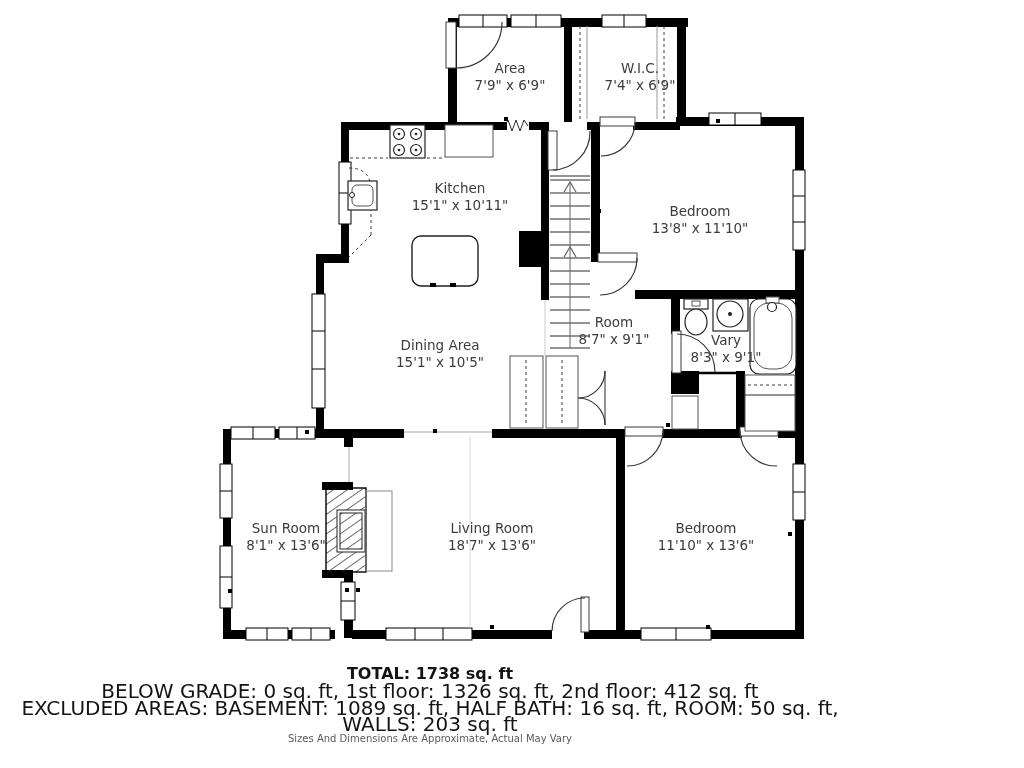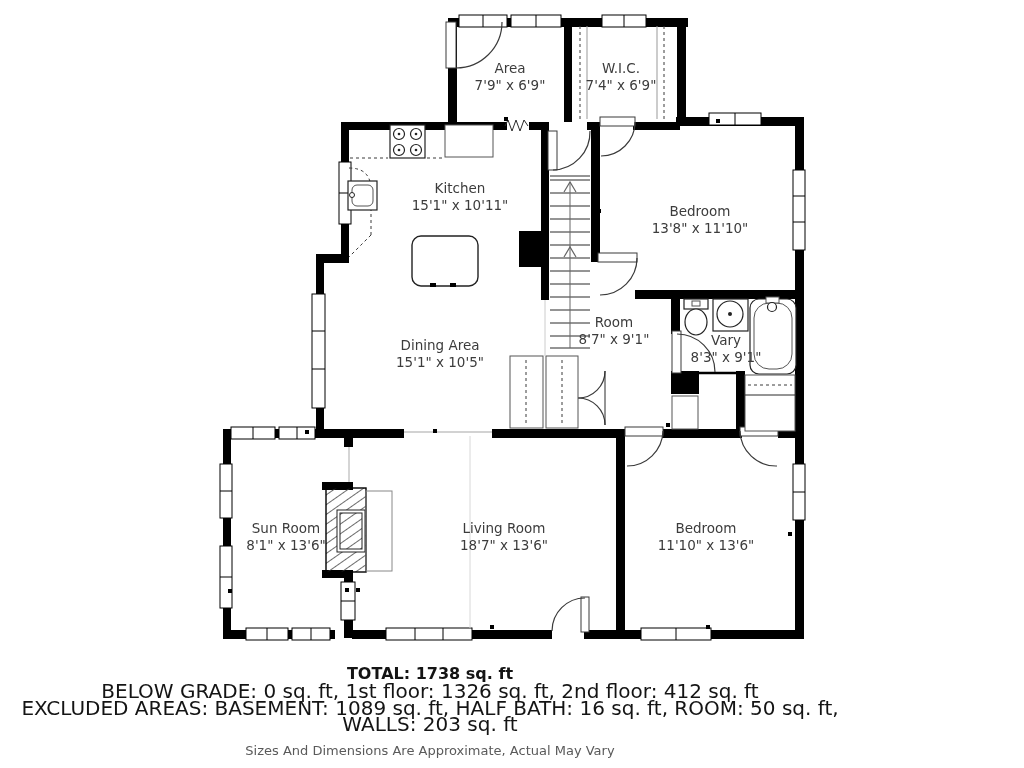--- a/index.html
+++ b/index.html
@@ -15,21 +15,21 @@
   .leaf{fill:#fff;stroke:#3a3a3a;stroke-width:1;}
   .fx{fill:#fff;stroke:#222;stroke-width:1.2;}
   .fx2{fill:#fff;stroke:#555;stroke-width:1;}
   .faint{stroke:#c3c3c3;stroke-width:1.4;fill:none;}
   .tick{fill:#000;}
   .room-label{position:absolute;transform:translateX(-50%);text-align:center;
               white-space:nowrap;font-size:13.5px;line-height:17px;color:#3c3c3c;}
   #summary{position:absolute;left:0;top:664px;width:860px;text-align:center;color:#141414;}
   #summary .total{font-size:16px;font-weight:bold;line-height:19px;}
   #summary .line{font-size:20px;line-height:16.5px;}
-  #summary .disclaimer{margin-top:10px;font-size:13px;color:#5a5a5a;}
+  #summary .disclaimer{font-size:10px;color:#5a5a5a;}
 </style>
 </head>
 <body>
 
 <div id="page">
 
 <svg id="plan-svg" width="1024" height="768" viewBox="0 0 1024 768">
   <defs>
     <pattern id="hatch" patternUnits="userSpaceOnUse" width="8" height="8" patternTransform="rotate(55)">
       <line x1="0" y1="0" x2="0" y2="8" stroke="#3a3a3a" stroke-width="1.5"></line>
@@ -278,21 +278,21 @@
     <rect class="tick" x="305" y="430" width="4" height="4"></rect>
     <rect class="tick" x="666" y="423" width="4" height="4"></rect>
     <rect class="tick" x="228" y="589" width="4" height="4"></rect>
   </g>
 </svg>
 
 <div class="room-label" style="left:510px;top:60px">
   <div>Area</div>
   <div>7'9" x 6'9"</div>
 </div>
-<div class="room-label" style="left:621px;top:60px">
+<div class="room-label" style="left:640px;top:60px">
   <div>W.I.C.</div>
   <div>7'4" x 6'9"</div>
 </div>
 <div class="room-label" style="left:460px;top:180px">
   <div>Kitchen</div>
   <div>15'1" x 10'11"</div>
 </div>
 <div class="room-label" style="left:700px;top:203px">
   <div>Bedroom</div>
   <div>13'8" x 11'10"</div>
@@ -306,21 +306,21 @@
   <div>8'3" x 9'1"</div>
 </div>
 <div class="room-label" style="left:440px;top:337px">
   <div>Dining Area</div>
   <div>15'1" x 10'5"</div>
 </div>
 <div class="room-label" style="left:286px;top:520px">
   <div>Sun Room</div>
   <div>8'1" x 13'6"</div>
 </div>
-<div class="room-label" style="left:504px;top:520px">
+<div class="room-label" style="left:492px;top:520px">
   <div>Living Room</div>
   <div>18'7" x 13'6"</div>
 </div>
 <div class="room-label" style="left:706px;top:520px">
   <div>Bedroom</div>
   <div>11'10" x 13'6"</div>
 </div>
 
 <div id="summary">
   <div class="total">TOTAL: 1738 sq. ft</div>

